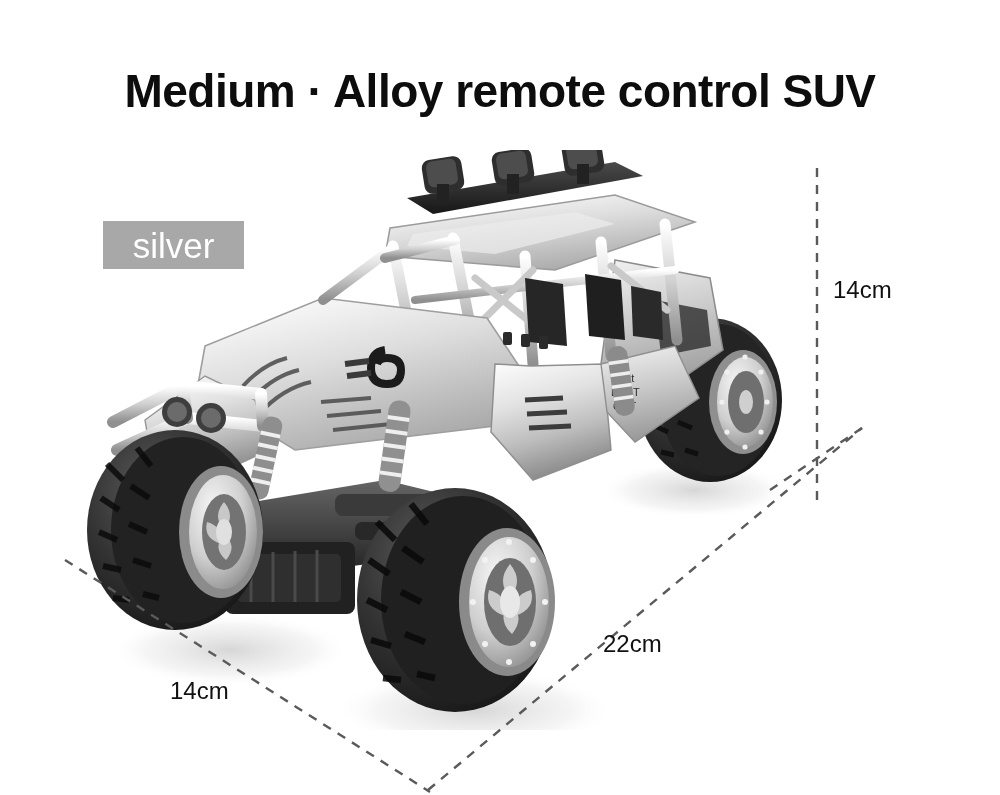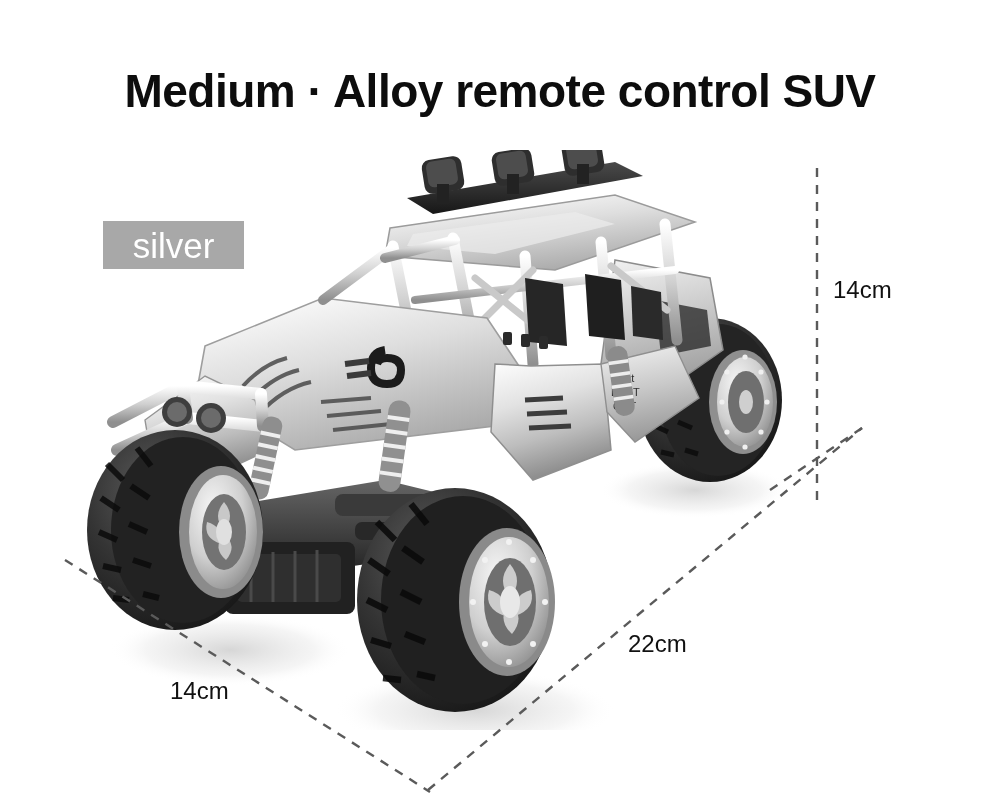--- a/index.html
+++ b/index.html
@@ -55,21 +55,21 @@
 
   
   .dim-label {
     position: absolute;
     color: #111111;
     font-size: 24px;
     font-weight: 400;
     white-space: nowrap;
   }
   #dim-height-label { left: 833px; top: 276px; }
-  #dim-depth-label  { left: 628px; top: 630px; }
+  #dim-depth-label  { left: 603px; top: 630px; }
   #dim-width-label  { left: 170px; top: 677px; }
 
   
   #dimension-guides {
     position: absolute;
     left: 0; top: 0;
     width: 1000px; height: 795px;
     pointer-events: none;
   }
   #dimension-guides line {

